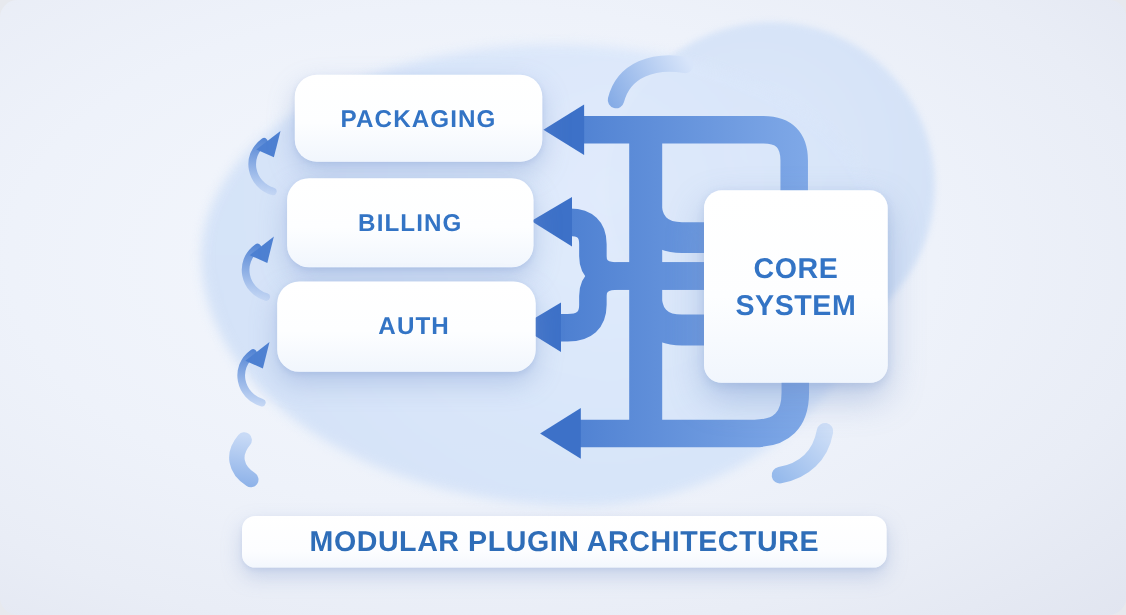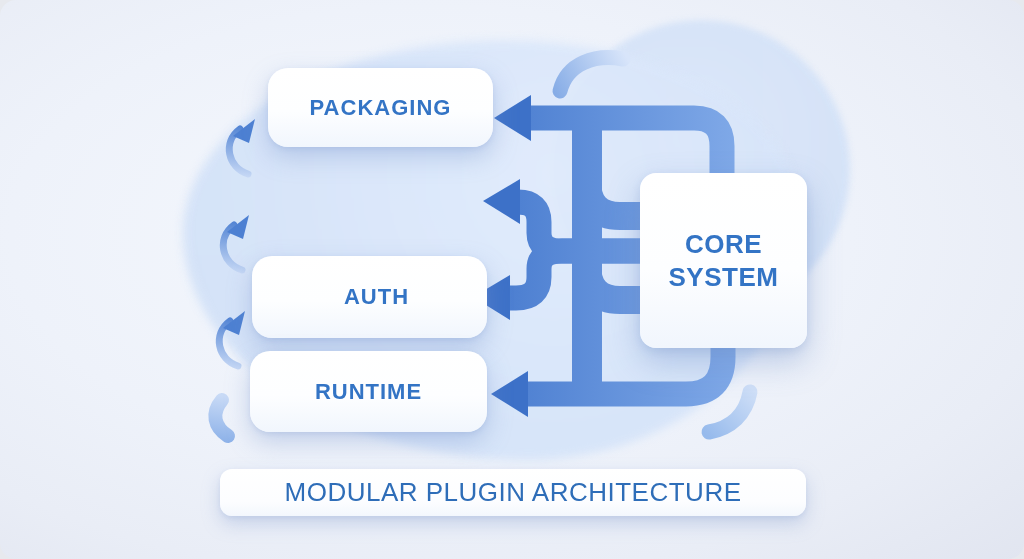--- a/index.html
+++ b/index.html
@@ -49,21 +49,21 @@
   }
   .node-core span{display:block;width:130px;}
   
   .titlebar{
     position:absolute;left:220px;top:469px;width:586px;height:47px;
     display:flex;align-items:center;justify-content:center;
     background:linear-gradient(180deg,#ffffff 0%,#fcfdff 70%,#f3f7fd 100%);
     border-radius:12px;
     box-shadow:0 8px 18px rgba(128,154,206,.35), 0 2px 4px rgba(128,154,206,.15);
     color:var(--title-text,#2e6db8);
-    font-weight:normal;font-size:26px;letter-spacing:.5px;
+    font-weight:bold;font-size:26px;letter-spacing:.5px;
   }
 </style>
 </head>
 <body>
 
 <div class="stage">
 
   <div class="blob blob-circle"></div>
   <div class="blob blob-main"></div>
 
@@ -117,25 +117,25 @@
     <path d="M 644 251 H 562 Q 539 251 539 269 V 277 Q 539 298 516 298 H 506" fill="none" stroke="url(#pipeg)" stroke-width="25"></path>
     <path d="M 473 297 L 510 275 L 510 320 Z" style="fill:var(--arrow,#3d71c8)"></path>
 
     <path d="M 525 394 H 686 Q 723 394 723 357 V 342" fill="none" stroke="url(#pipeg)" stroke-width="25"></path>
     <path d="M 491 394 L 528 371 L 528 417 Z" style="fill:var(--arrow,#3d71c8)"></path>
   </svg>
 
   <div class="node node-packaging">
     <span>PACKAGING</span>
   </div>
+  <div class="node node-billing">
+    <span>BILLING</span>
+  </div>
   <div class="node node-auth">
     <span>AUTH</span>
-  </div>
-  <div class="node node-runtime">
-    <span>RUNTIME</span>
   </div>
 
   <div class="node node-core">
     <span>CORE SYSTEM</span>
   </div>
 
   <div class="titlebar">
     <span>MODULAR PLUGIN ARCHITECTURE</span>
   </div>
 

